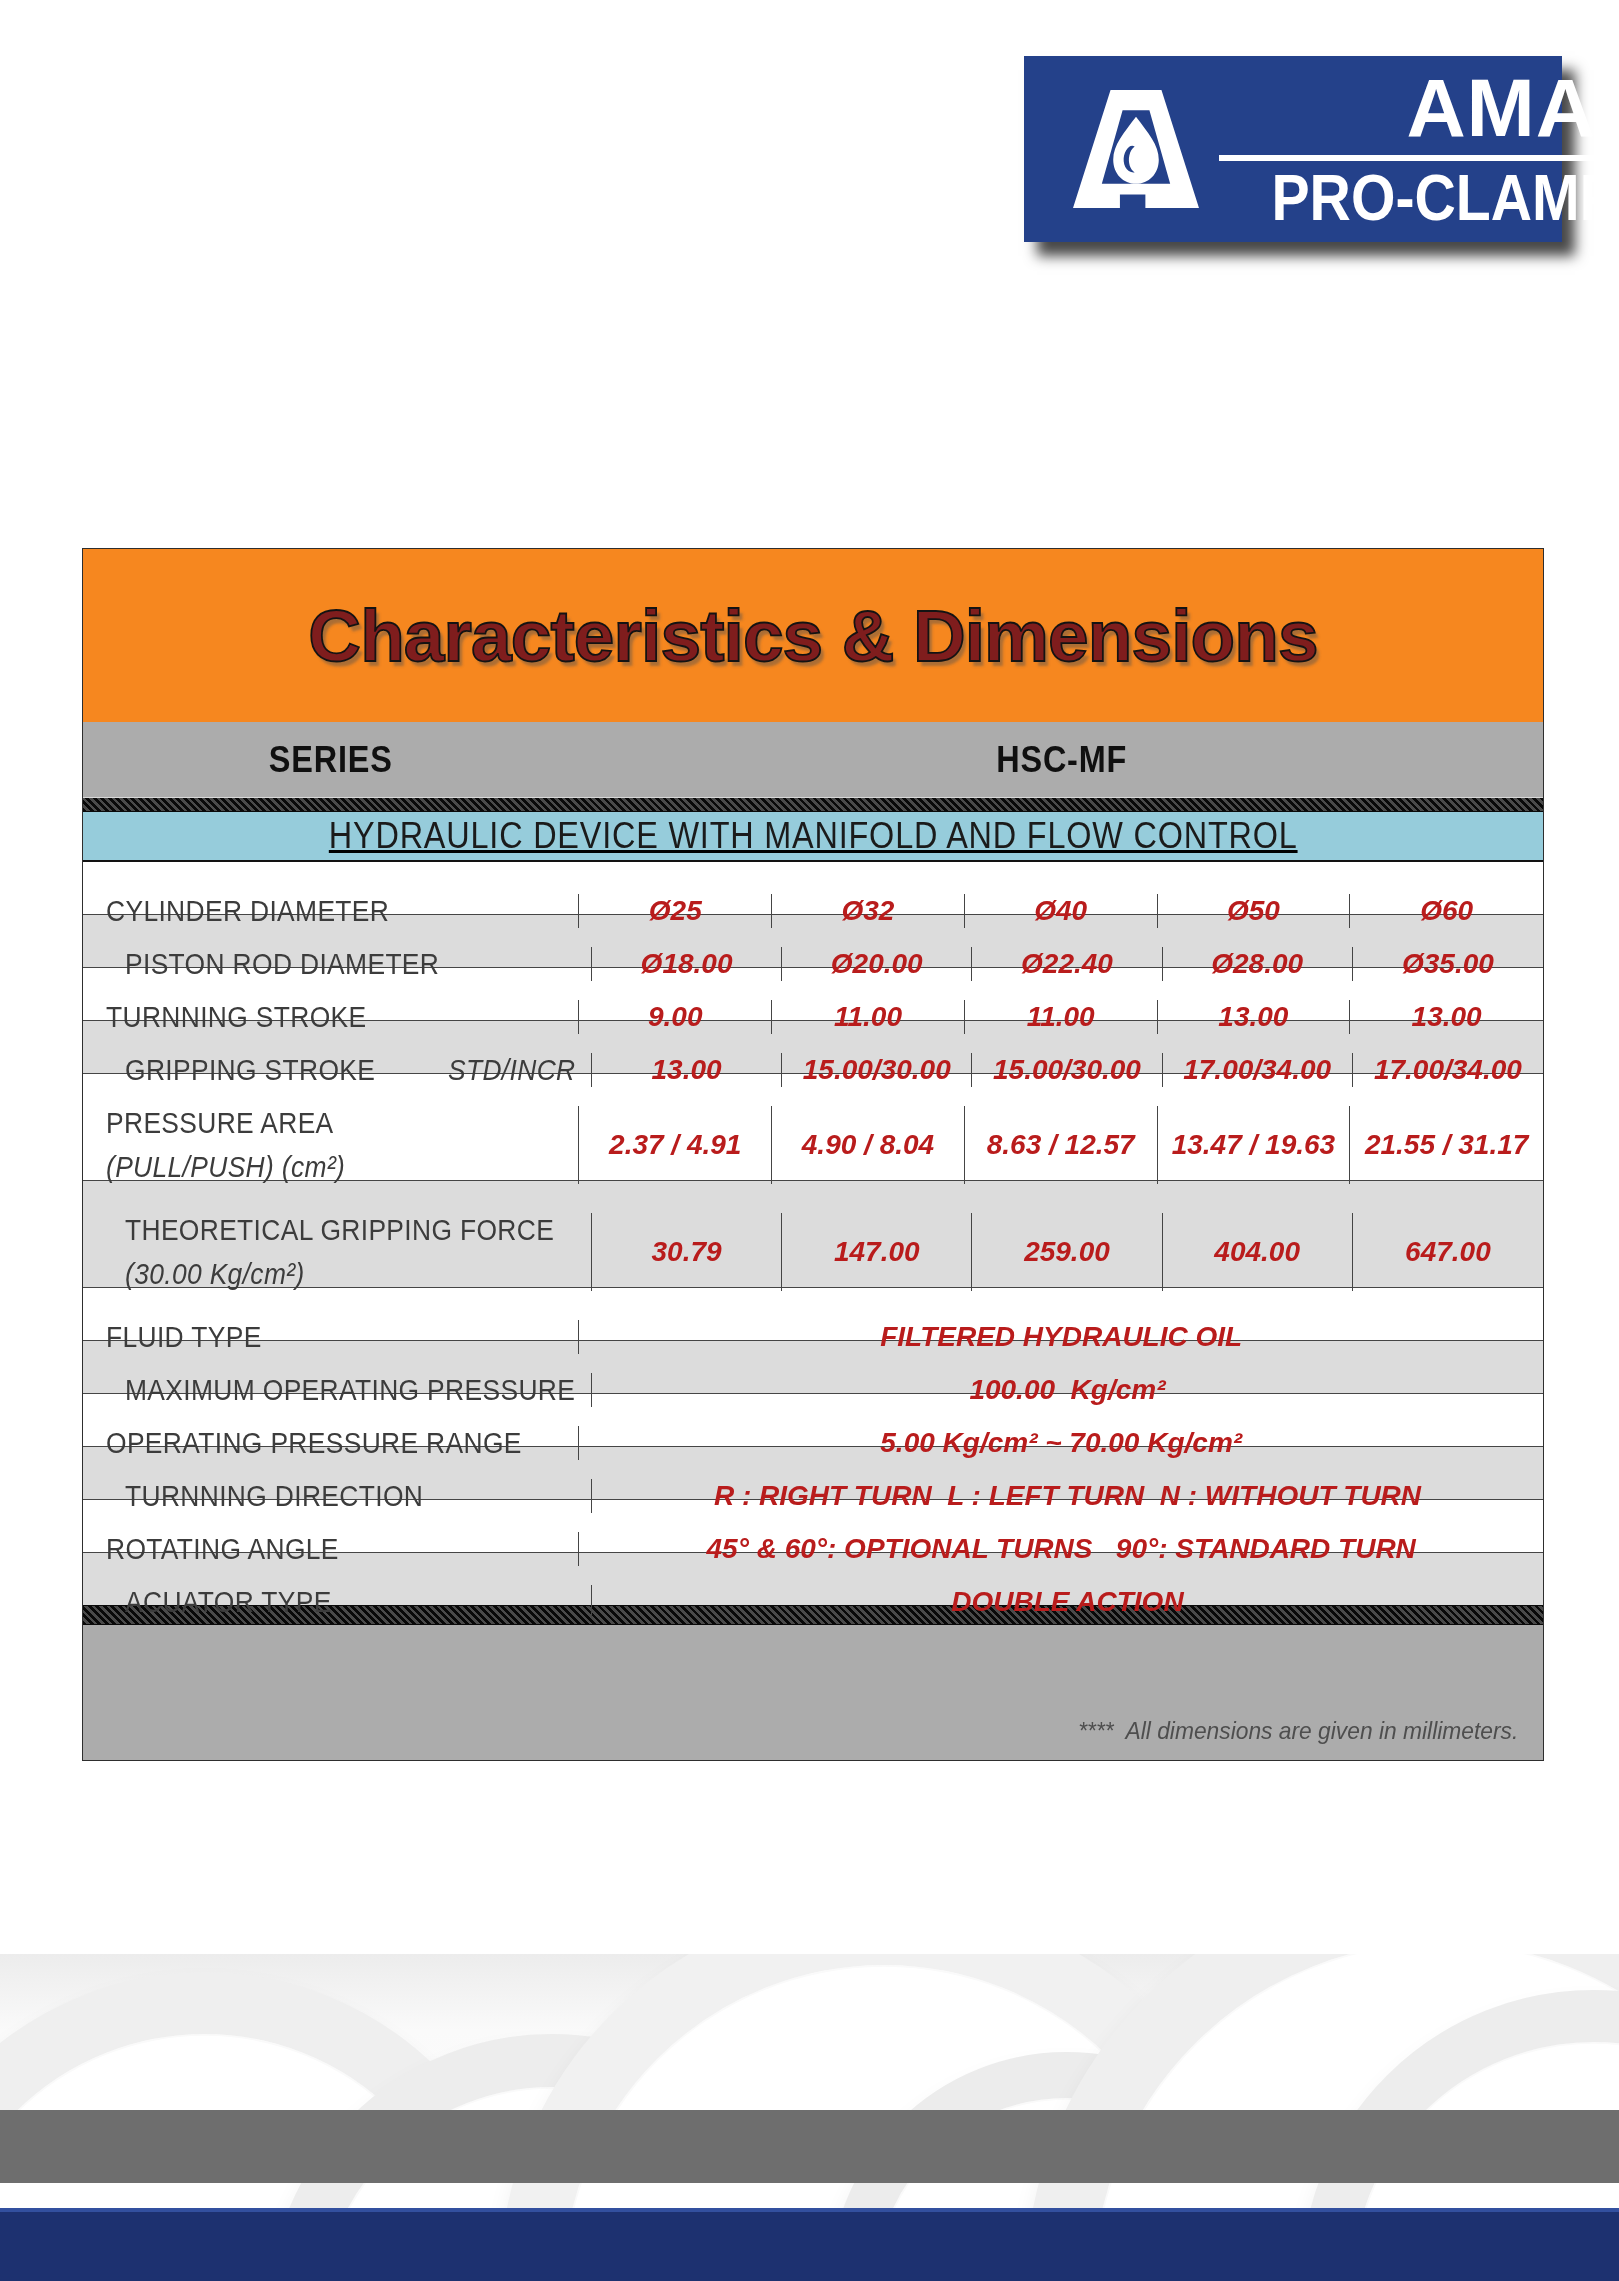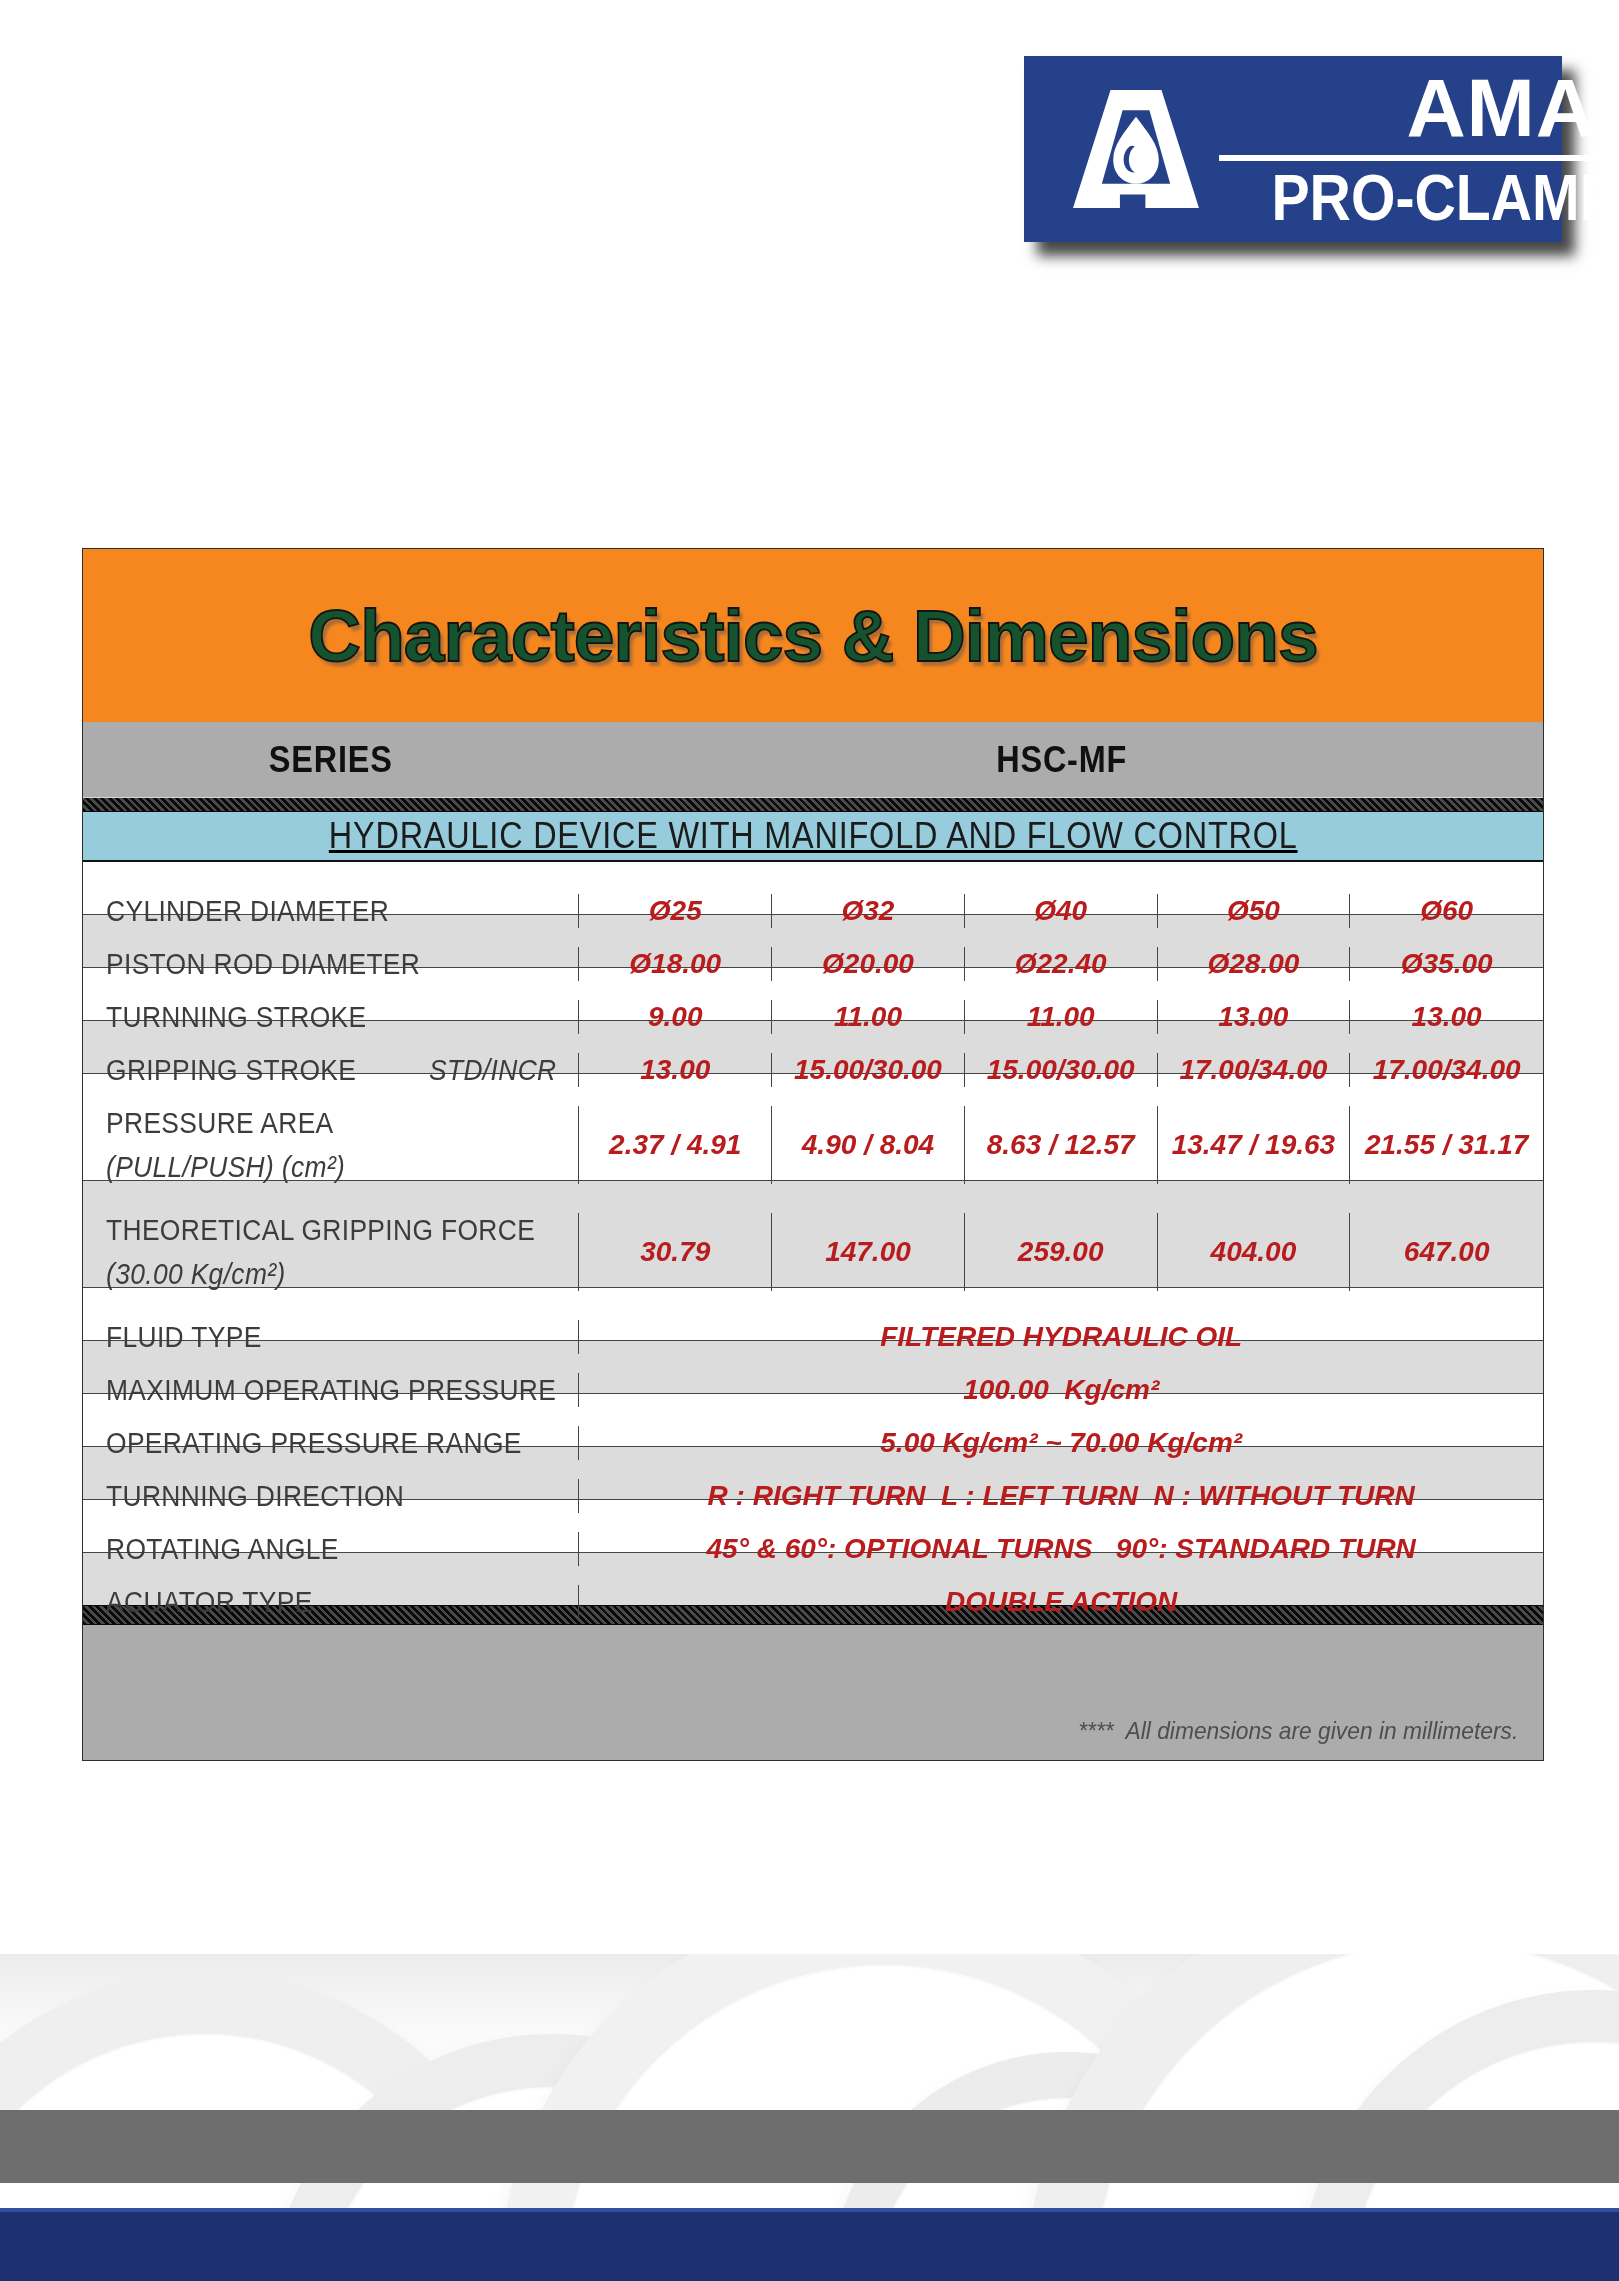--- a/index.html
+++ b/index.html
@@ -31,21 +31,21 @@
   
   .sheet{
     position:absolute;left:82px;top:548px;width:1462px;
     border:1.8px solid #2e2e2e;box-sizing:border-box;background:#fff;
   }
   .banner{
     height:173px;background:var(--banner_orange,#F6871F);
     display:flex;align-items:center;justify-content:center;
   }
   .banner span{
-    font-size:73px;font-weight:bold;color:#14532d;letter-spacing:-0.9px;
+    font-size:73px;font-weight:bold;color:#7f1d1d;letter-spacing:-0.9px;
     -webkit-text-stroke:1.8px #131313;
     text-shadow:3.6px 4.5px 2.7px rgba(80,80,80,0.45);
     white-space:nowrap;
   }
   .series{height:75px;background:var(--series_gray,#ACACAC);display:flex;}
   .series-label{width:34%;display:flex;align-items:center;justify-content:center;}
   .series-value{width:66%;display:flex;align-items:center;justify-content:center;}
   .series-text{
     font-size:36px;font-weight:bold;color:#101010;display:inline-block;
     transform:scaleX(0.9);letter-spacing:0.9px;white-space:nowrap;
@@ -65,21 +65,21 @@
   }
   .subheader span{
     font-size:36px;color:#1b1b1b;display:inline-block;transform:scaleX(0.9);
     letter-spacing:0.9px;white-space:nowrap;
   }
 
   .trow{
     display:grid;grid-template-columns:34% 1fr 1fr 1fr 1fr 1fr;
     height:52px;background:#ffffff;border-bottom:1.8px solid #454545;
   }
-  .trow.alt{background:var(--row_alt_gray,#DCDCDC);}
+  .trow.alt{background:var(--row_alt_gray,#DCDCDC);padding-left:19px;}
   .trow.tall{height:106px;}
   .trow:last-child{border-bottom:none;}
   .cell{display:flex;align-items:center;box-sizing:border-box;min-width:0;margin-top:32px;}
   .cell.label{
     padding-left:23px;border-right:1.8px solid #454545;
     flex-direction:column;justify-content:center;align-items:flex-start;gap:10.7px;
   }
   .cell.val{
     justify-content:center;font-style:italic;font-weight:bold;font-size:28px;
     color:#b91c1c;border-right:1.8px solid #454545;white-space:pre;

